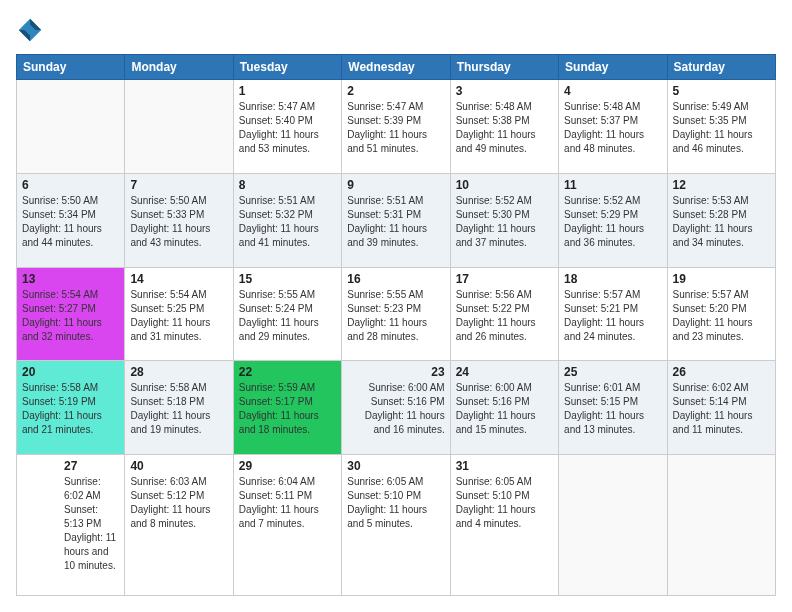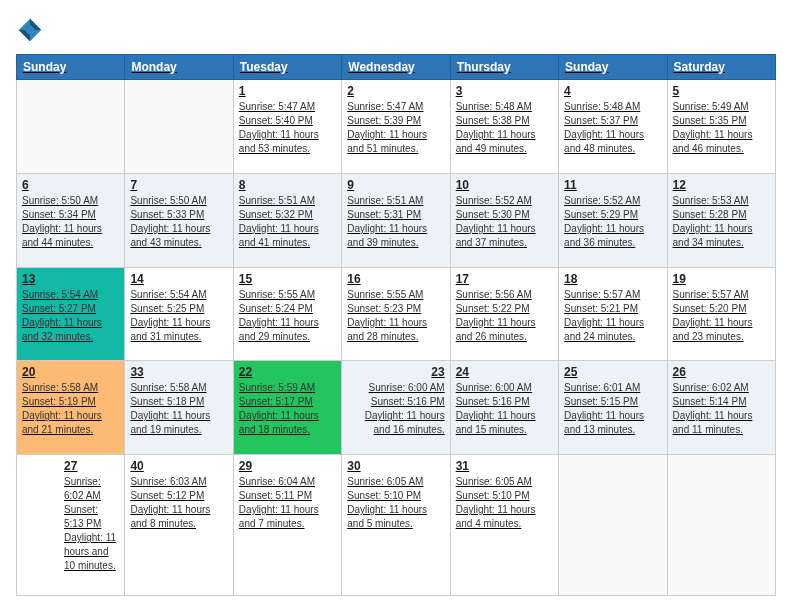--- a/index.html
+++ b/index.html
@@ -9,21 +9,20 @@
       font-family: Arial, sans-serif;
       background: #fff;
       overflow: hidden;
     }
     .page {
       width: 792px;
       height: 612px;
       padding: 16px;
       display: flex;
       flex-direction: column;
-      text-decoration: underline;
     }
     .header {
       display: flex;
       justify-content: space-between;
       align-items: flex-start;
       margin-bottom: 10px;
     }
     .logo {
       display: flex;
       align-items: center;
@@ -183,21 +182,21 @@
           <td style="background: rgb(237, 242, 247);">
             <div class="day-num">11</div>
             <div class="day-info">Sunrise: 5:52 AM<br>Sunset: 5:29 PM<br>Daylight: 11 hours and 36 minutes.</div>
           </td>
           <td style="background: rgb(237, 242, 247);">
             <div class="day-num">12</div>
             <div class="day-info">Sunrise: 5:53 AM<br>Sunset: 5:28 PM<br>Daylight: 11 hours and 34 minutes.</div>
           </td>
         </tr>
         <tr>
-          <td style="background: #14b8a6; margin-left: 47px;">
+          <td style="background: #d946ef; margin-left: 47px;">
             <div class="day-num">13</div>
             <div class="day-info">Sunrise: 5:54 AM<br>Sunset: 5:27 PM<br>Daylight: 11 hours and 32 minutes.</div>
           </td>
           <td style="background: rgb(255, 255, 255);">
             <div class="day-num">14</div>
             <div class="day-info">Sunrise: 5:54 AM<br>Sunset: 5:25 PM<br>Daylight: 11 hours and 31 minutes.</div>
           </td>
           <td style="background: rgb(255, 255, 255);">
             <div class="day-num">15</div>
             <div class="day-info">Sunrise: 5:55 AM<br>Sunset: 5:24 PM<br>Daylight: 11 hours and 29 minutes.</div>
@@ -213,26 +212,26 @@
           <td style="background: rgb(255, 255, 255);">
             <div class="day-num">18</div>
             <div class="day-info">Sunrise: 5:57 AM<br>Sunset: 5:21 PM<br>Daylight: 11 hours and 24 minutes.</div>
           </td>
           <td style="background: rgb(255, 255, 255);">
             <div class="day-num">19</div>
             <div class="day-info">Sunrise: 5:57 AM<br>Sunset: 5:20 PM<br>Daylight: 11 hours and 23 minutes.</div>
           </td>
         </tr>
         <tr>
-          <td style="background: #fdba74;">
+          <td style="background: #5eead4;">
             <div class="day-num">20</div>
             <div class="day-info">Sunrise: 5:58 AM<br>Sunset: 5:19 PM<br>Daylight: 11 hours and 21 minutes.</div>
           </td>
           <td style="background: rgb(237, 242, 247);">
-            <div class="day-num">33</div>
+            <div class="day-num">28</div>
             <div class="day-info">Sunrise: 5:58 AM<br>Sunset: 5:18 PM<br>Daylight: 11 hours and 19 minutes.</div>
           </td>
           <td style="background: #22c55e;">
             <div class="day-num">22</div>
             <div class="day-info">Sunrise: 5:59 AM<br>Sunset: 5:17 PM<br>Daylight: 11 hours and 18 minutes.</div>
           </td>
           <td style="background: rgb(237, 242, 247); text-align: right;">
             <div class="day-num">23</div>
             <div class="day-info">Sunrise: 6:00 AM<br>Sunset: 5:16 PM<br>Daylight: 11 hours and 16 minutes.</div>
           </td>

